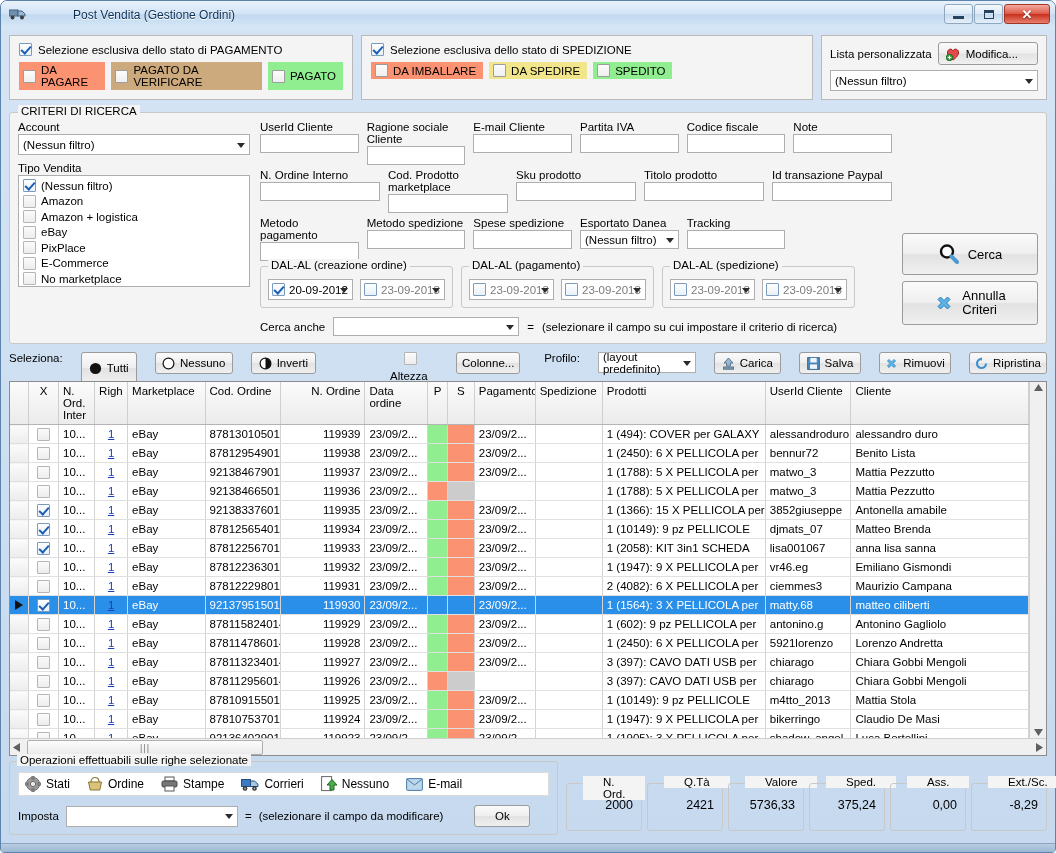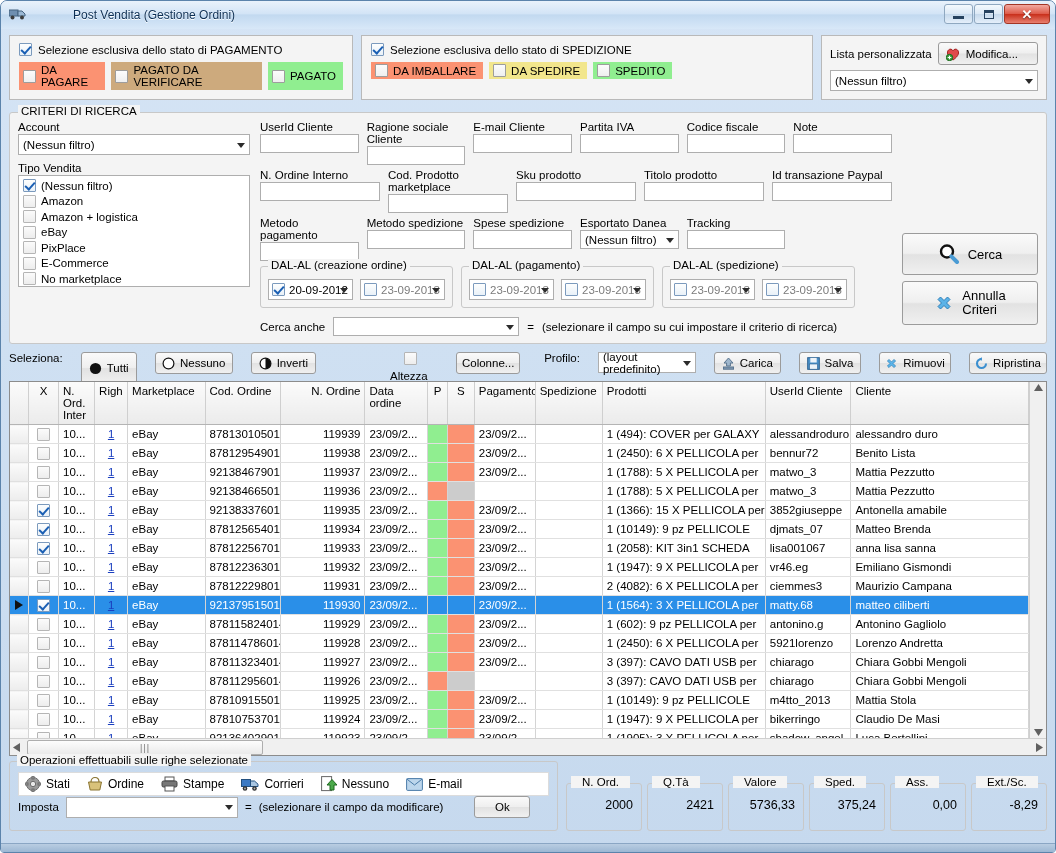--- a/index.html
+++ b/index.html
@@ -176,25 +176,25 @@
     display:flex; align-items:center; justify-content:center; font-size:9px; color:#777; letter-spacing:1px;
   }
   .link { color:#1b3fbf; text-decoration:underline; }
 
   
   .bottom { margin-top:5px; display:flex; gap:8px; padding-bottom:5px; }
   .opsbox { flex:1 1 auto; border:1px solid #c8c8c8; border-radius:3px; position:relative; padding:10px 8px 7px 8px; }
   .opsbox > .legend { position:absolute; top:-8px; left:7px; background:#f4f4f4; padding:0 3px; font-weight:normal;}
   .opsrow { display:flex; gap:17px; align-items:center; background:#fff; border:1px solid #dcdcdc; padding:3px 6px; }
   .opitem { display:flex; align-items:center; gap:5px; font-size:12px; }
-  .impostarow { display:flex; align-items:center; gap:7px; }
+  .impostarow { display:flex; align-items:center; gap:7px; margin-top:9px; }
   .totals { display:flex; gap:5px; align-items:flex-start; padding-top:22px;}
   .tbox { border:1px solid #c8c8c8; border-radius:3px; position:relative; width:76px; height:48px;
           display:flex; align-items:center; justify-content:flex-end; padding:0 8px 4px 0; }
-  .tbox > .legend { position:absolute; top:-8px; left:4px; background:#f4f4f4; padding:0 11px; font-size:11.5px;}
+  .tbox > .legend { position:absolute; top:-8px; left:16px; background:#f4f4f4; padding:0 20px; font-size:11.5px;}
   .tval { font-size:12.5px; }
   .statusbar { height:9px; flex:0 0 9px; background:linear-gradient(to bottom,#b9cde2,#9cb7d3); border-top:1px solid #8aa6c4;}
   svg { display:block; }
 </style>
 </head>
 <body>
 
 <div class="window">
 
   <div class="titlebar">

